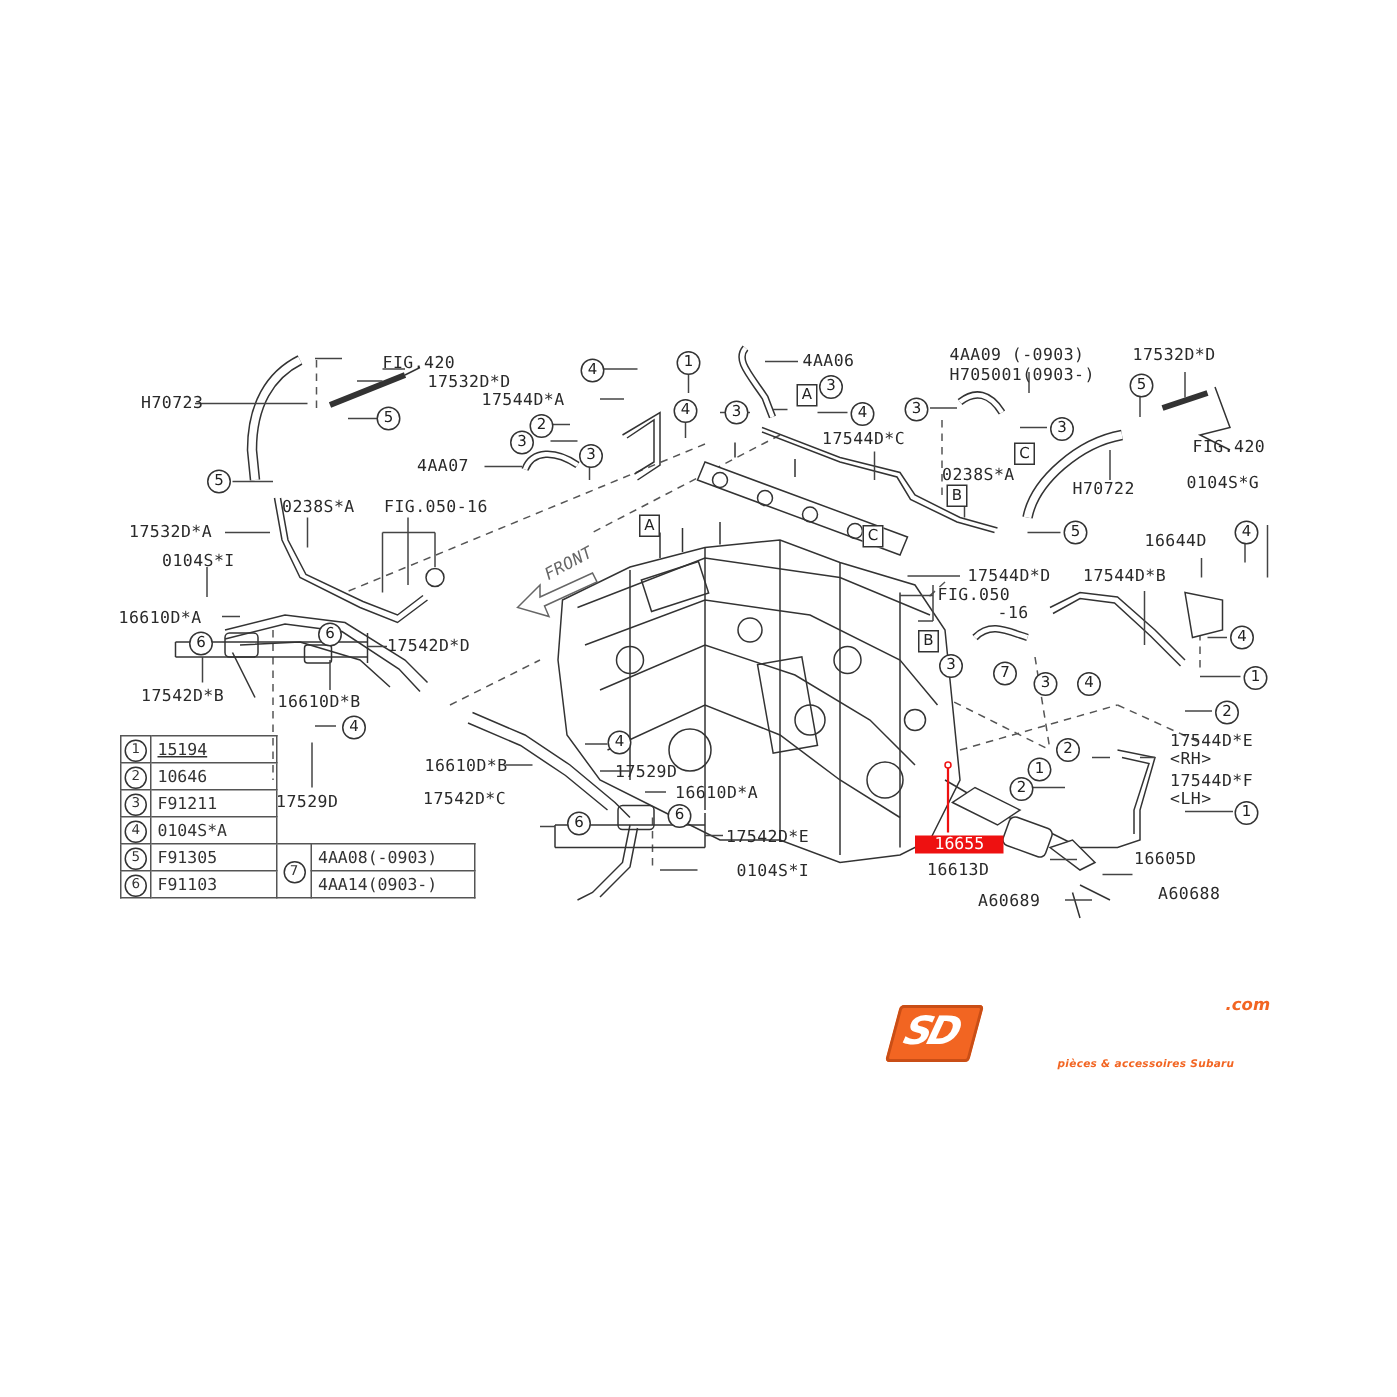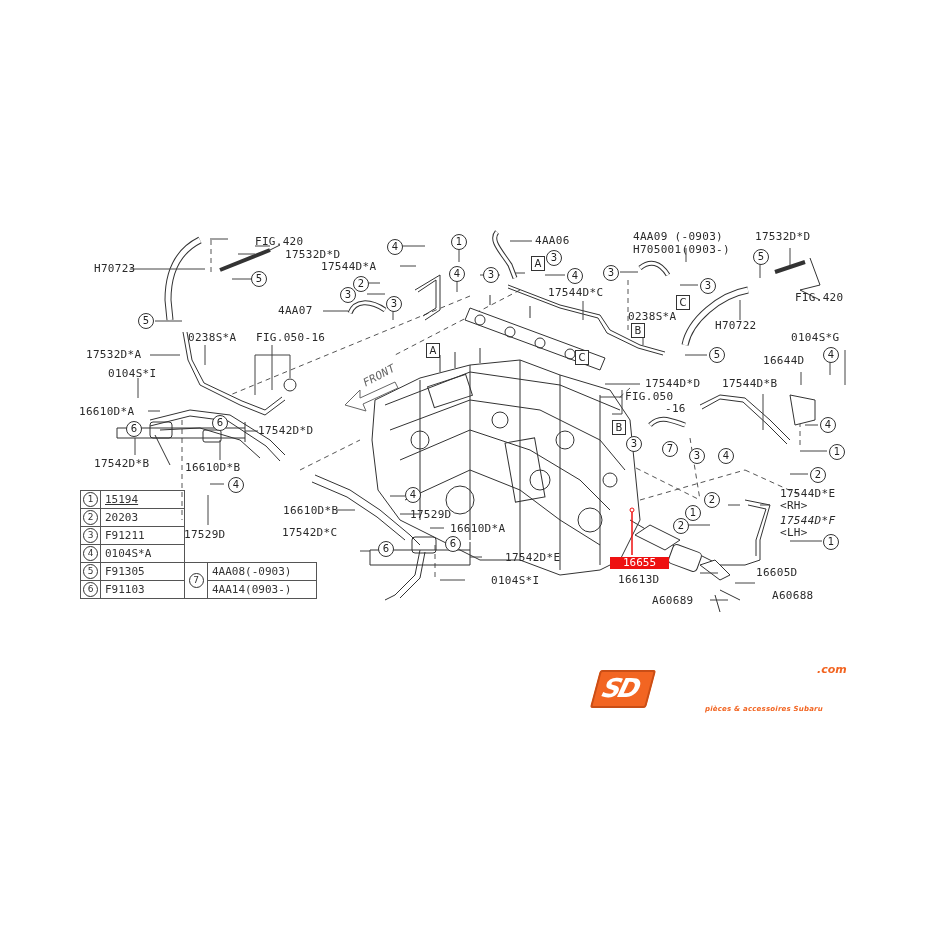--- a/index.html
+++ b/index.html
@@ -218,45 +218,45 @@
   <span class="lbl" style="left:278px;top:305px;">4AA07</span>
   <span class="lbl" style="left:321px;top:261px;">17544D*A</span>
   <span class="lbl" style="left:535px;top:235px;">4AA06</span>
   <span class="lbl" style="left:633px;top:231px;">4AA09 (-0903)</span>
   <span class="lbl" style="left:633px;top:244px;">H705001(0903-)</span>
   <span class="lbl" style="left:755px;top:231px;">17532D*D</span>
   <span class="lbl" style="left:795px;top:292px;">FIG.420</span>
   <span class="lbl" style="left:548px;top:287px;">17544D*C</span>
   <span class="lbl" style="left:628px;top:311px;">0238S*A</span>
   <span class="lbl" style="left:715px;top:320px;">H70722</span>
-  <span class="lbl" style="left:791px;top:332px;">0104S*G</span>
+  <span class="lbl" style="left:791px;top:316px;">0104S*G</span>
   <span class="lbl" style="left:763px;top:355px;">16644D</span>
   <span class="lbl" style="left:86px;top:349px;">17532D*A</span>
   <span class="lbl" style="left:188px;top:332px;">0238S*A</span>
   <span class="lbl" style="left:256px;top:332px;">FIG.050-16</span>
   <span class="lbl" style="left:108px;top:368px;">0104S*I</span>
   <span class="lbl" style="left:79px;top:406px;">16610D*A</span>
   <span class="lbl" style="left:258px;top:425px;">17542D*D</span>
   <span class="lbl" style="left:94px;top:458px;">17542D*B</span>
   <span class="lbl" style="left:185px;top:462px;">16610D*B</span>
   <span class="lbl" style="left:184px;top:529px;">17529D</span>
   <span class="lbl" style="left:362px;top:370px;transform:rotate(-28deg);font-style:italic;color:#666;">FRONT</span>
   <span class="lbl" style="left:645px;top:378px;">17544D*D</span>
   <span class="lbl" style="left:625px;top:391px;">FIG.050</span>
   <span class="lbl" style="left:665px;top:403px;">-16</span>
   <span class="lbl" style="left:722px;top:378px;">17544D*B</span>
   <span class="lbl" style="left:780px;top:488px;">17544D*E</span>
   <span class="lbl" style="left:780px;top:500px;">&lt;RH&gt;</span>
-  <span class="lbl" style="left:780px;top:515px;font-style:italic;">17544D*F</span>
+  <span class="lbl" style="left:780px;top:515px;">17544D*F</span>
   <span class="lbl" style="left:780px;top:527px;">&lt;LH&gt;</span>
   <span class="lbl" style="left:283px;top:505px;">16610D*B</span>
   <span class="lbl" style="left:410px;top:509px;">17529D</span>
   <span class="lbl" style="left:450px;top:523px;">16610D*A</span>
   <span class="lbl" style="left:282px;top:527px;">17542D*C</span>
-  <span class="lbl" style="left:505px;top:552px;">17542D*E</span>
+  <span class="lbl" style="left:484px;top:552px;">17542D*E</span>
   <span class="lbl" style="left:491px;top:575px;">0104S*I</span>
   <span class="hl" style="left:610px;top:557px;">16655</span>
   <span class="lbl" style="left:618px;top:574px;">16613D</span>
   <span class="lbl" style="left:756px;top:567px;">16605D</span>
   <span class="lbl" style="left:772px;top:590px;">A60688</span>
   <span class="lbl" style="left:652px;top:595px;">A60689</span>
 
   <span class="box" style="left:531px;top:256px;">A</span>
   <span class="box" style="left:676px;top:295px;">C</span>
   <span class="box" style="left:631px;top:323px;">B</span>
@@ -299,21 +299,21 @@
   <span class="circ" style="left:823px;top:534px;">1</span>
 
   <table class="legend">
     <tbody>
         <tr>
       <td class="num"><span class="c">1</span></td>
       <td style="width:75px;text-decoration:underline;">15194</td>
     </tr>
     <tr>
       <td class="num"><span class="c">2</span></td>
-      <td>20203</td>
+      <td>10646</td>
     </tr>
     <tr>
       <td class="num"><span class="c">3</span></td>
       <td>F91211</td>
     </tr>
     <tr>
       <td class="num"><span class="c">4</span></td>
       <td>0104S*A</td>
     </tr>
     <tr>

